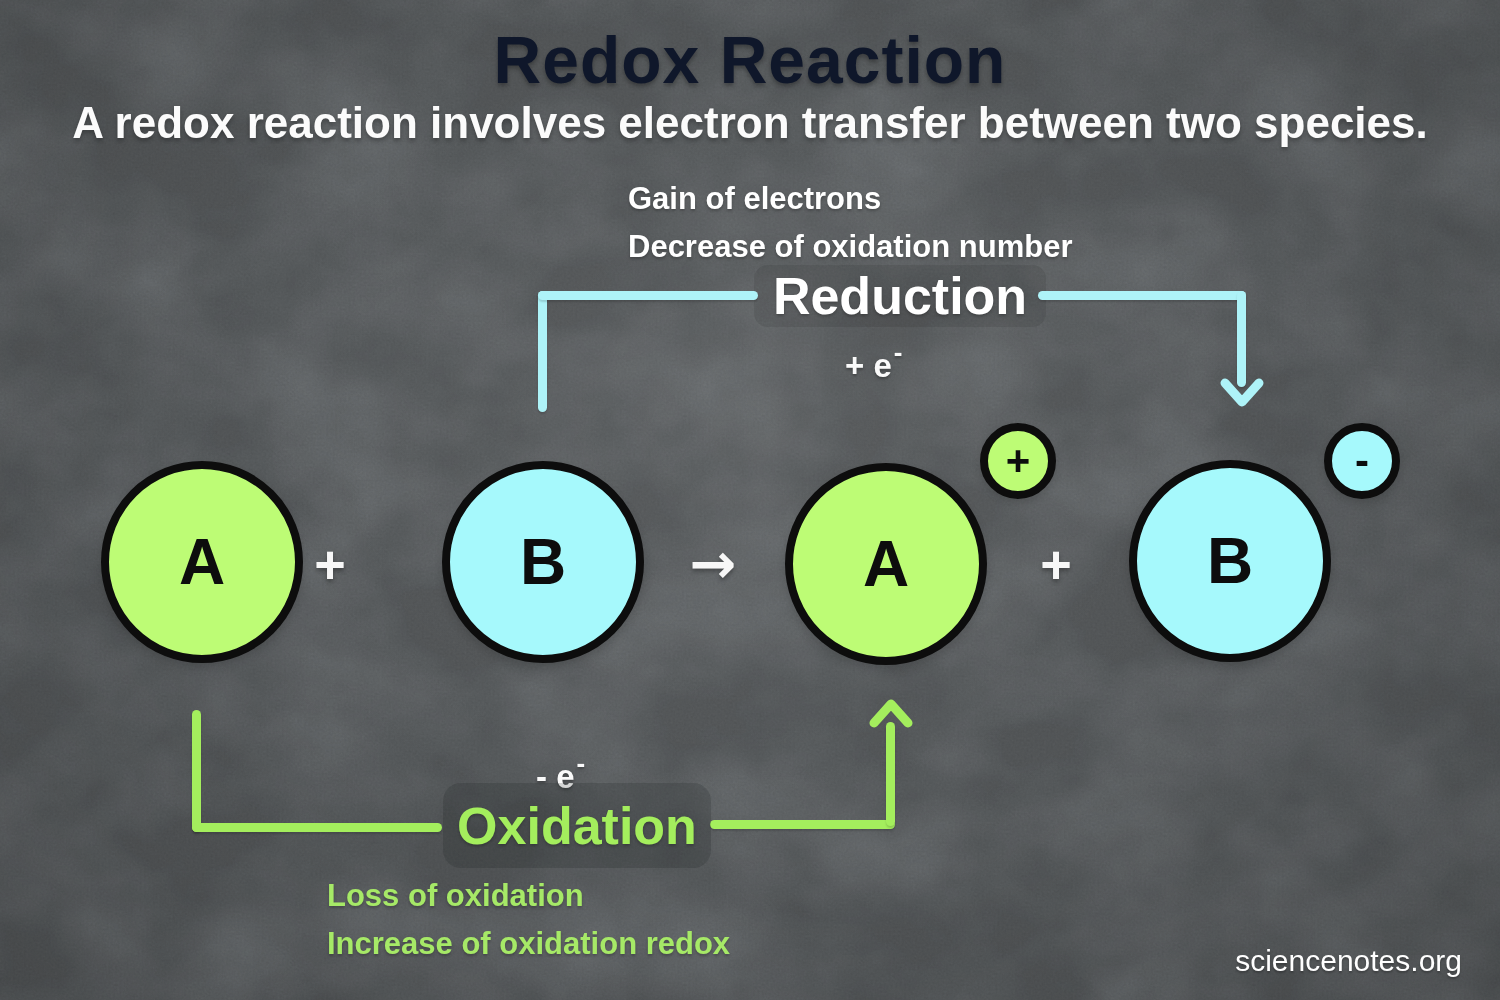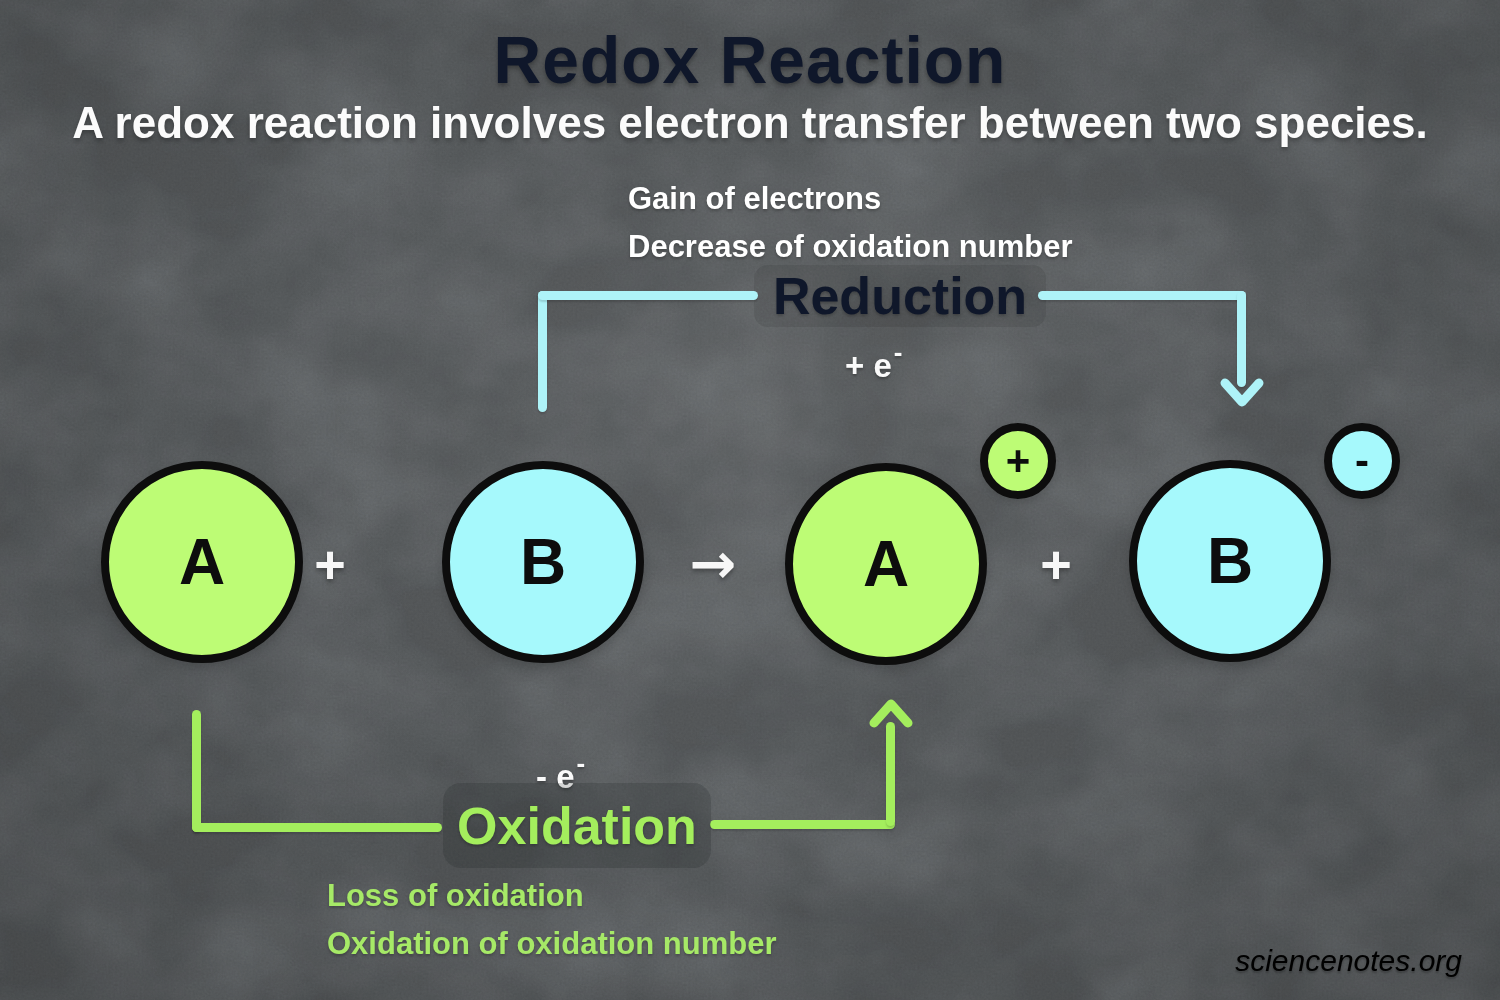--- a/index.html
+++ b/index.html
@@ -28,21 +28,21 @@
   .note{ position:absolute; font-size:31px; font-weight:bold; text-shadow:0 2px 3px rgba(0,0,0,0.25); white-space:nowrap; }
   .note.cyan{ color:#ffffff; }
   .note.green{ color:#a6e967; }
 
   .label-box{
     position:absolute; display:flex; align-items:center; justify-content:center;
   }
   .box-reduction{ left:754px; top:265px; width:292px; height:62px; border-radius:14px; background:rgba(18,22,24,0.10); }
   .box-oxidation{ left:443px; top:783px; width:268px; height:85px; border-radius:18px; background:rgba(18,22,24,0.17);text-align:center; }
   .label-text{ font-size:52px; font-weight:bold; text-shadow:0 2px 3px rgba(0,0,0,0.22); white-space:nowrap; }
-  .label-text.cyan{ color:#0f172a; }
+  .label-text.cyan{ color:#ffffff; }
   .label-text.green{ color:#a4ee5d; }
 
   .line{ position:absolute; border-radius:5px; box-shadow:0 2px 2px rgba(0,0,0,0.15); }
   .line.cyan{ background:#aef3f8; }
   .line.green{ background:#a4ee5d; }
   .arrowhead{ position:absolute; }
 
   .electron{
     position:absolute; color:#fafafa; font-weight:bold; font-size:33px;
     text-shadow:0 2px 3px rgba(0,0,0,0.30); white-space:nowrap;
@@ -67,21 +67,21 @@
 
   .op{
     position:absolute; color:#f7f7f7; font-weight:bold; text-align:center;
     text-shadow:0 3px 4px rgba(0,0,0,0.30); line-height:1;
   }
   .op.plus{ font-size:54px; width:60px; }
   .op.arrow{ font-size:56px; width:70px; font-family:"DejaVu Sans",sans-serif; }
 
   .watermark{
     position:absolute; right:38px; top:944px; font-size:30px; font-weight:normal;
-    color:#000000; text-shadow:0 2px 2px rgba(0,0,0,0.25);font-style:italic;
+    color:#ffffff; text-shadow:0 2px 2px rgba(0,0,0,0.25);
   }
 </style>
 </head>
 <body>
 
 <div class="canvas">
 
   <svg class="texture" width="1500" height="1000" aria-hidden="true">
     <defs>
       <filter id="blotch" x="0" y="0" width="100%" height="100%">
@@ -148,17 +148,17 @@
 
   <div class="electron" style="left:536px; top:752px;">
     <span>- e</span><sup>-</sup>
   </div>
 
   <div class="label-box box-oxidation">
     <span class="label-text green">Oxidation</span>
   </div>
 
   <div class="note green" style="left:327px; top:878px;">Loss of oxidation</div>
-  <div class="note green" style="left:327px; top:926px;">Oxidation of oxidation number</div>
+  <div class="note green" style="left:327px; top:926px;">Increase of oxidation redox</div>
 
   <div class="watermark">sciencenotes.org</div>
 
 </div>
 
 </body></html>

